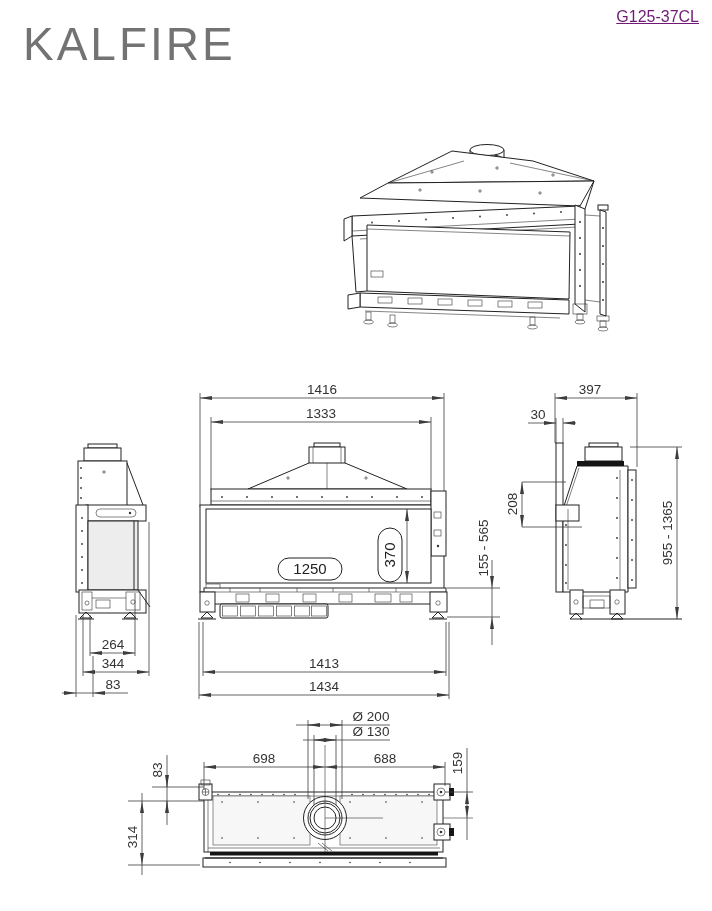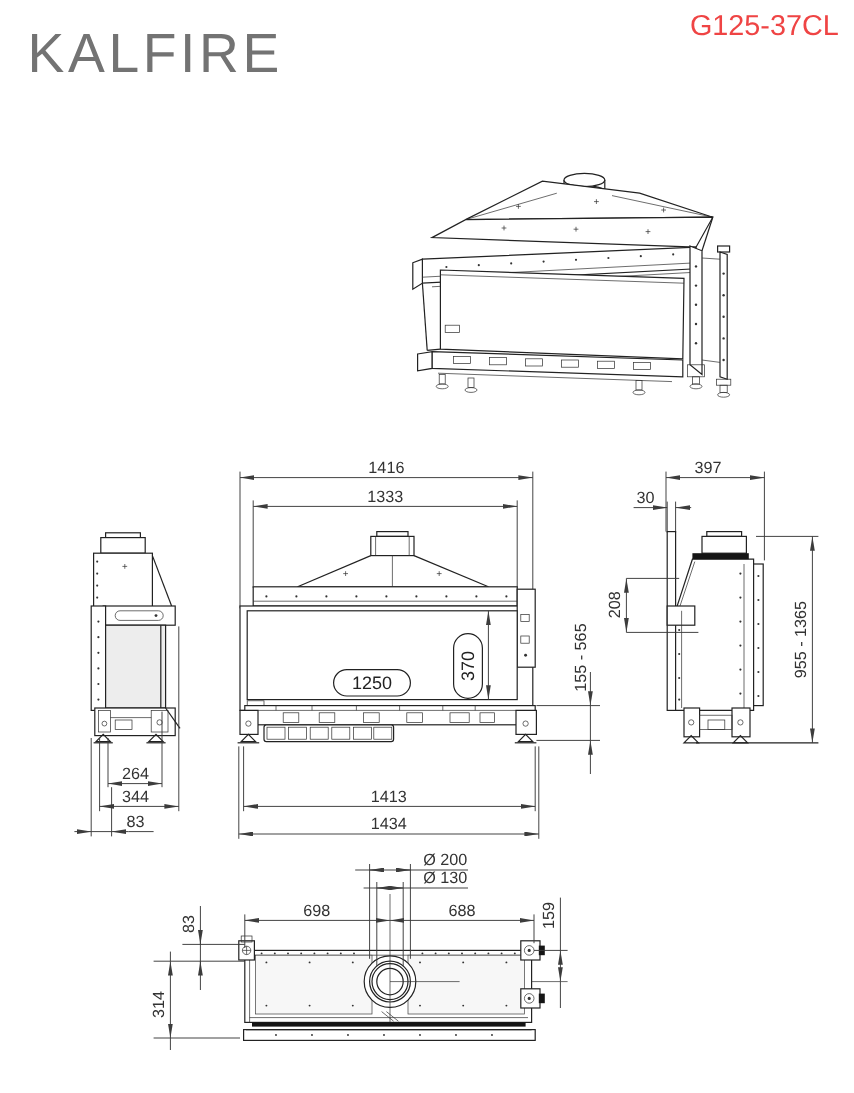--- a/index.html
+++ b/index.html
@@ -1,21 +1,21 @@
 <!DOCTYPE html>
 <html><head>
 <meta charset="utf-8">
 <style>
   html,body { margin:0; padding:0; background:#ffffff; }
   body { width:712px; height:911px; position:relative; overflow:hidden;
          font-family:"Liberation Sans", sans-serif; }
   .logo { position:absolute; left:23px; top:20px; color:#737373; width:auto; }
   .logo-main { font-size:46px; line-height:1.05; letter-spacing:3px; font-weight:400; }
   .logo-sub  { font-size:15px; letter-spacing:2.6px; text-align:right; margin-top:-2px; padding-right:3px; }
-  .model { position:absolute; right:13px; top:8px; font-size:24px; color:#ef4444; }
+  .model { position:absolute; right:13px; top:8px; font-size:16px; color:#701a75;text-decoration:underline; }
   svg.drawing { position:absolute; left:0; top:0; }
   .ln  { fill:none; stroke:#222; stroke-width:1; }
   .lnt { fill:none; stroke:#333; stroke-width:0.6; }
   .fw  { fill:#ffffff; stroke:#222; stroke-width:1; }
   .fg  { fill:#ededed; stroke:#222; stroke-width:1; }
   .fp  { fill:#f7f7f7; stroke:#444; stroke-width:0.6; }
   .dk  { fill:#151515; stroke:none; }
   .dim { fill:none; stroke:#3c3c3c; stroke-width:0.8; }
   .dot { fill:#333; stroke:none; }
   .dt  { font-family:"Liberation Sans",sans-serif; font-size:13.5px; fill:#333333; }

